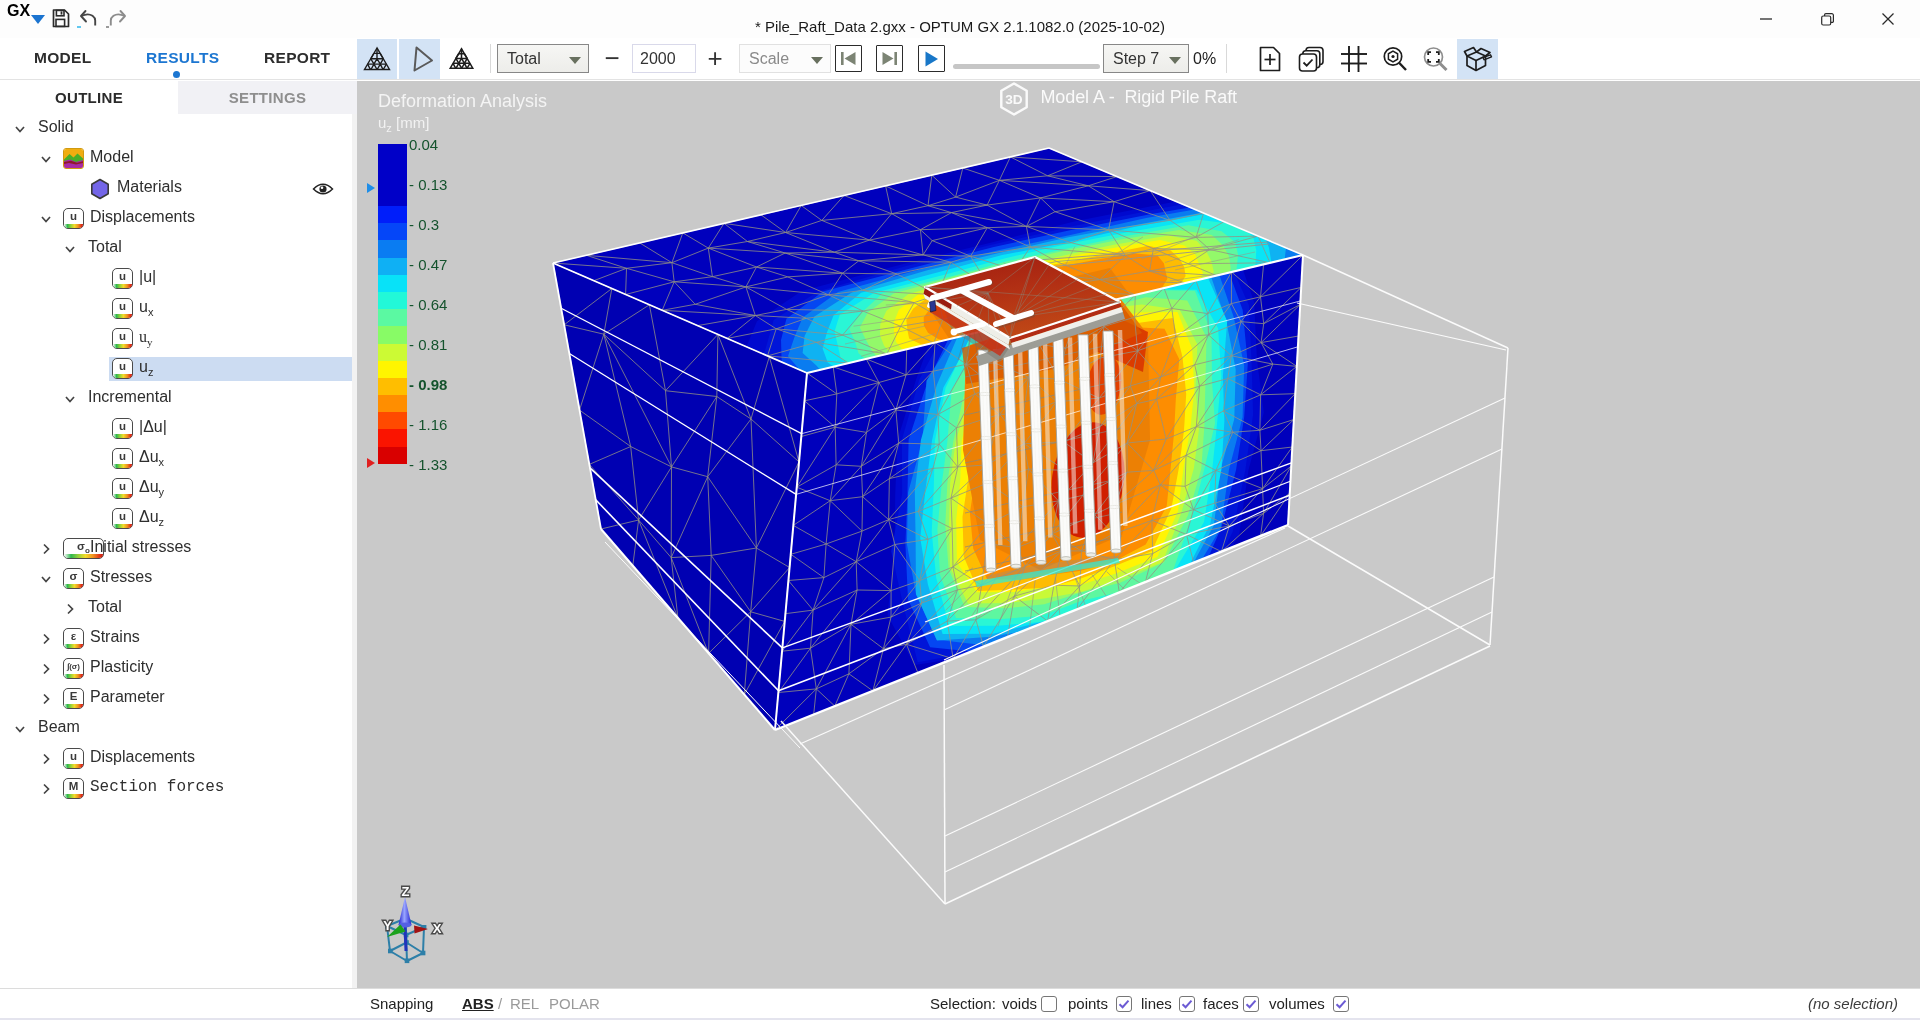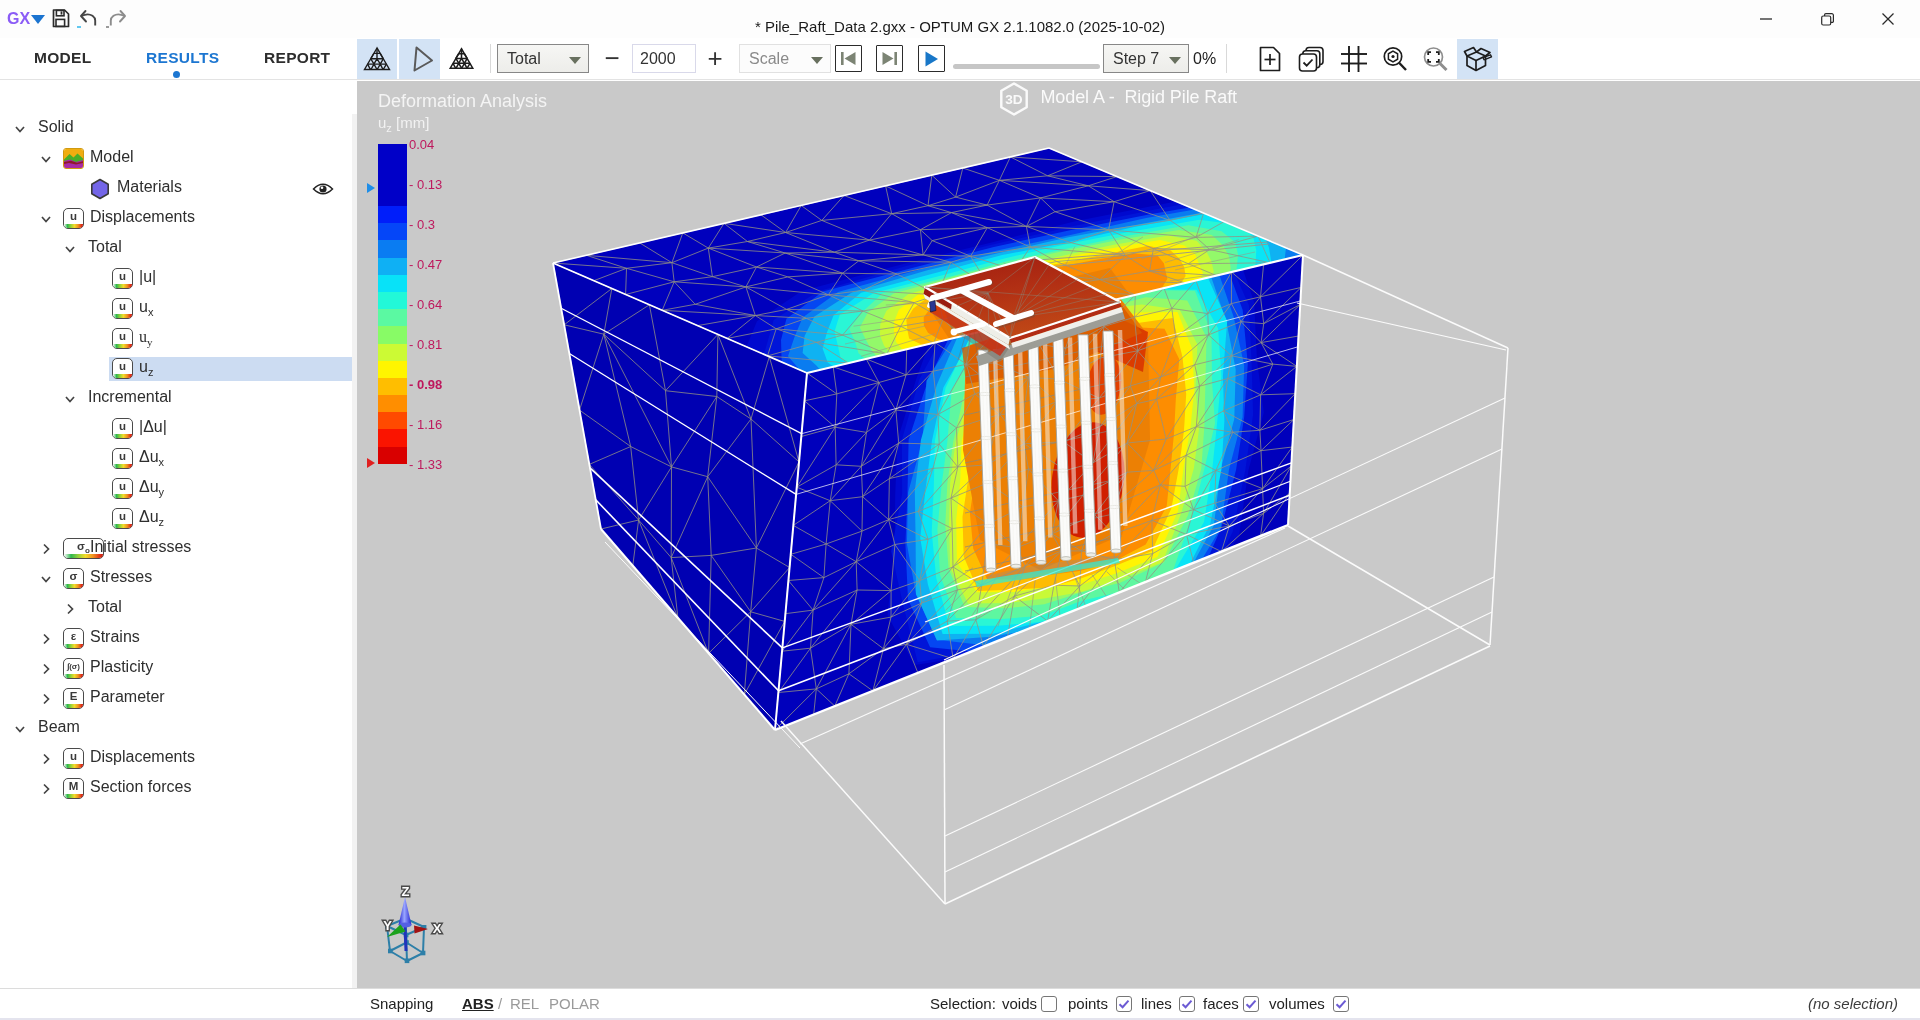--- a/index.html
+++ b/index.html
@@ -1,20 +1,20 @@
 <!DOCTYPE html>
 <html><head>
 <meta charset="utf-8">
 <style>
   * { margin:0; padding:0; box-sizing:border-box; }
   html,body { width:1920px; height:1020px; overflow:hidden; font-family:"Liberation Sans", sans-serif; background:#fff; }
   .abs { position:absolute; }
   
   #titlebar { position:absolute; left:0; top:0; width:1920px; height:38px; background:#fdfdfd; }
-  #logo { position:absolute; left:7px; top:10px; font-size:16px; font-weight:bold; color:#8b5cf6; letter-spacing:0px; }
+  #logo { position:absolute; left:7px; top:2px; font-size:16px; font-weight:bold; color:#000000; letter-spacing:0px; }
   #logo-caret { position:absolute; left:31px; top:14px; }
   .tb-ico { position:absolute; top:8px; }
   #win-title { position:absolute; left:0; right:0; top:0; height:38px; text-align:center; line-height:38px; font-size:15px; color:#1a1a1a;margin-top:8px; }
   .winbtn { position:absolute; top:0; width:46px; height:38px; display:flex; align-items:center; justify-content:center; }
   
   #menurow { position:absolute; left:0; top:38px; width:1920px; height:42px; background:#fff; border-bottom:1px solid #e3e3e3; }
   .menu-item { position:absolute; top:0; height:42px; line-height:40px; font-size:15.5px; font-weight:700; color:#2d2d2d; letter-spacing:.3px; }
   .menu-item.active { color:#1c76d1; }
   .menu-dot { position:absolute; width:7px; height:7px; border-radius:50%; background:#1c76d1; top:33px; }
   .tool-cell { position:absolute; top:1px; width:41px; height:40px; display:flex; align-items:center; justify-content:center; }
@@ -48,21 +48,21 @@
   
   #viewport { position:absolute; left:357px; top:81px; width:1563px; height:907px; background:#c9c9c9; overflow:hidden; }
   #vp-analysis { position:absolute; left:21px; top:10px; font-size:18px; color:#f4f4f4; }
   #vp-model { position:absolute; left:0; width:1563px; top:1px; text-align:center; transform:translateX(-21px); }
   #vp-model .txt { font-size:18px; font-weight:400; color:#fafafa; letter-spacing:-0.1px; white-space:pre; }
   
   #legend-q { position:absolute; left:21px; top:33px; font-size:15px; color:#f2f2f2; }
   #legend-q sub { font-size:11px; }
   #legend-bar { position:absolute; left:21px; top:63px; width:29px; }
   .lband { width:29px; }
-  .ltick { position:absolute; left:52px; font-size:13px; color:#be185d; transform:translateY(-50%); white-space:pre; }
+  .ltick { position:absolute; left:52px; font-size:15px; color:#14532d; transform:translateY(-50%); white-space:pre; }
   .lmark { position:absolute; left:10px; width:0; height:0; border-top:5px solid transparent; border-bottom:5px solid transparent; }
   
   #statusbar { position:absolute; left:0; top:988px; width:1920px; height:32px; background:#fff; border-top:1px solid #dcdcdc; font-size:15px; color:#222; }
   #statusbar .it { position:absolute; top:0; height:30px; line-height:30px; }
   .cb { position:absolute; top:7px; width:16px; height:16px; border:1.5px solid #767676; border-radius:3px; background:#fff; }
   #bottom-strip { position:absolute; left:0; top:1018px; width:1920px; height:2px; background:#e4e4ee; }
 </style>
 </head>
 <body>
 
@@ -232,20 +232,24 @@
         <path d="M13 15.5 V 25.5"></path>
         <path d="M4 11 L1.5 6.5 L10.5 2.5 L13.5 7"></path>
         <path d="M22.5 11 L27 7.5 L18 3.5 L13.5 7"></path>
         <path d="M20 12.5 L27.5 9.8 L28.5 11.8 L21 14.8 Z" stroke-width="1.4"></path>
       </g>
     </svg>
   </div>
 </div>
 
 <div id="sidebar">
+  <div id="sidebar-tabs">
+    <div class="s-tab active" style="left:0">OUTLINE</div>
+    <div class="s-tab inactive" style="left:178px; width:179px">SETTINGS</div>
+  </div>
   <div id="tree">
       <div class="trow" style="top: 0px;">
         <svg class="chev" width="13" height="13" viewBox="0 0 12 12" style="left: 14px;">
           <path d="M2 4 L6 8.5 L10 4" fill="none" stroke="#444" stroke-width="1.7"></path>
         </svg>
         <div class="tlabel" style="left: 38px;">Solid</div>
       </div>
       <div class="trow" style="top: 30px;">
         <svg class="chev" width="13" height="13" viewBox="0 0 12 12" style="left: 40px;">
           <path d="M2 4 L6 8.5 L10 4" fill="none" stroke="#444" stroke-width="1.7"></path>
@@ -421,21 +425,21 @@
         <div class="tlabel" style="left: 90px;">Displacements</div>
       </div>
       <div class="trow" style="top: 660px;">
         <svg class="chev" width="13" height="13" viewBox="0 0 12 12" style="left: 40px;">
           <path d="M4 1.5 L8.5 6 L4 10.5" fill="none" stroke="#444" stroke-width="1.7"></path>
         </svg>
         <div class="ticon" style="left: 63px;">
           <div class="sym">M</div>
           <div class="rb"></div>
         </div>
-        <div class="tlabel" style="left: 90px;">Section forces</div>
+        <div class="tlabel" style="left: 90px; font-family: Liberation Mono, monospace;">Section forces</div>
       </div>
     </div>
   <div id="scrollbar"></div>
 </div>
 
 <div id="viewport">
   <svg id="scene" width="1563" height="907" viewBox="357 81 1563 907" style="position:absolute;left:0;top:0">
       <defs>
     <clipPath id="clip-top">
           <polygon points="553,263 1049,148 1303,255 807,373"></polygon>

